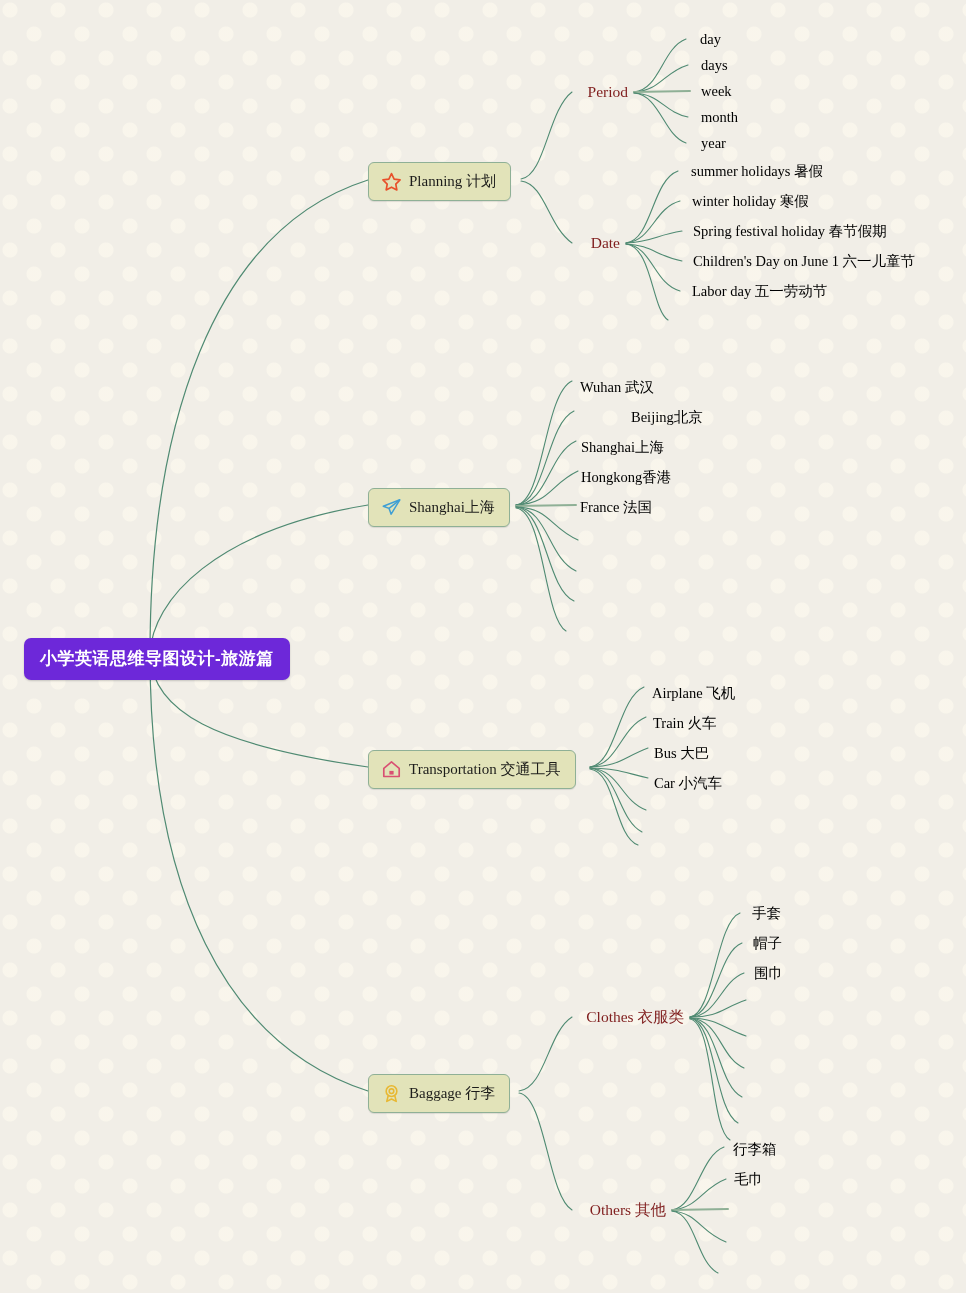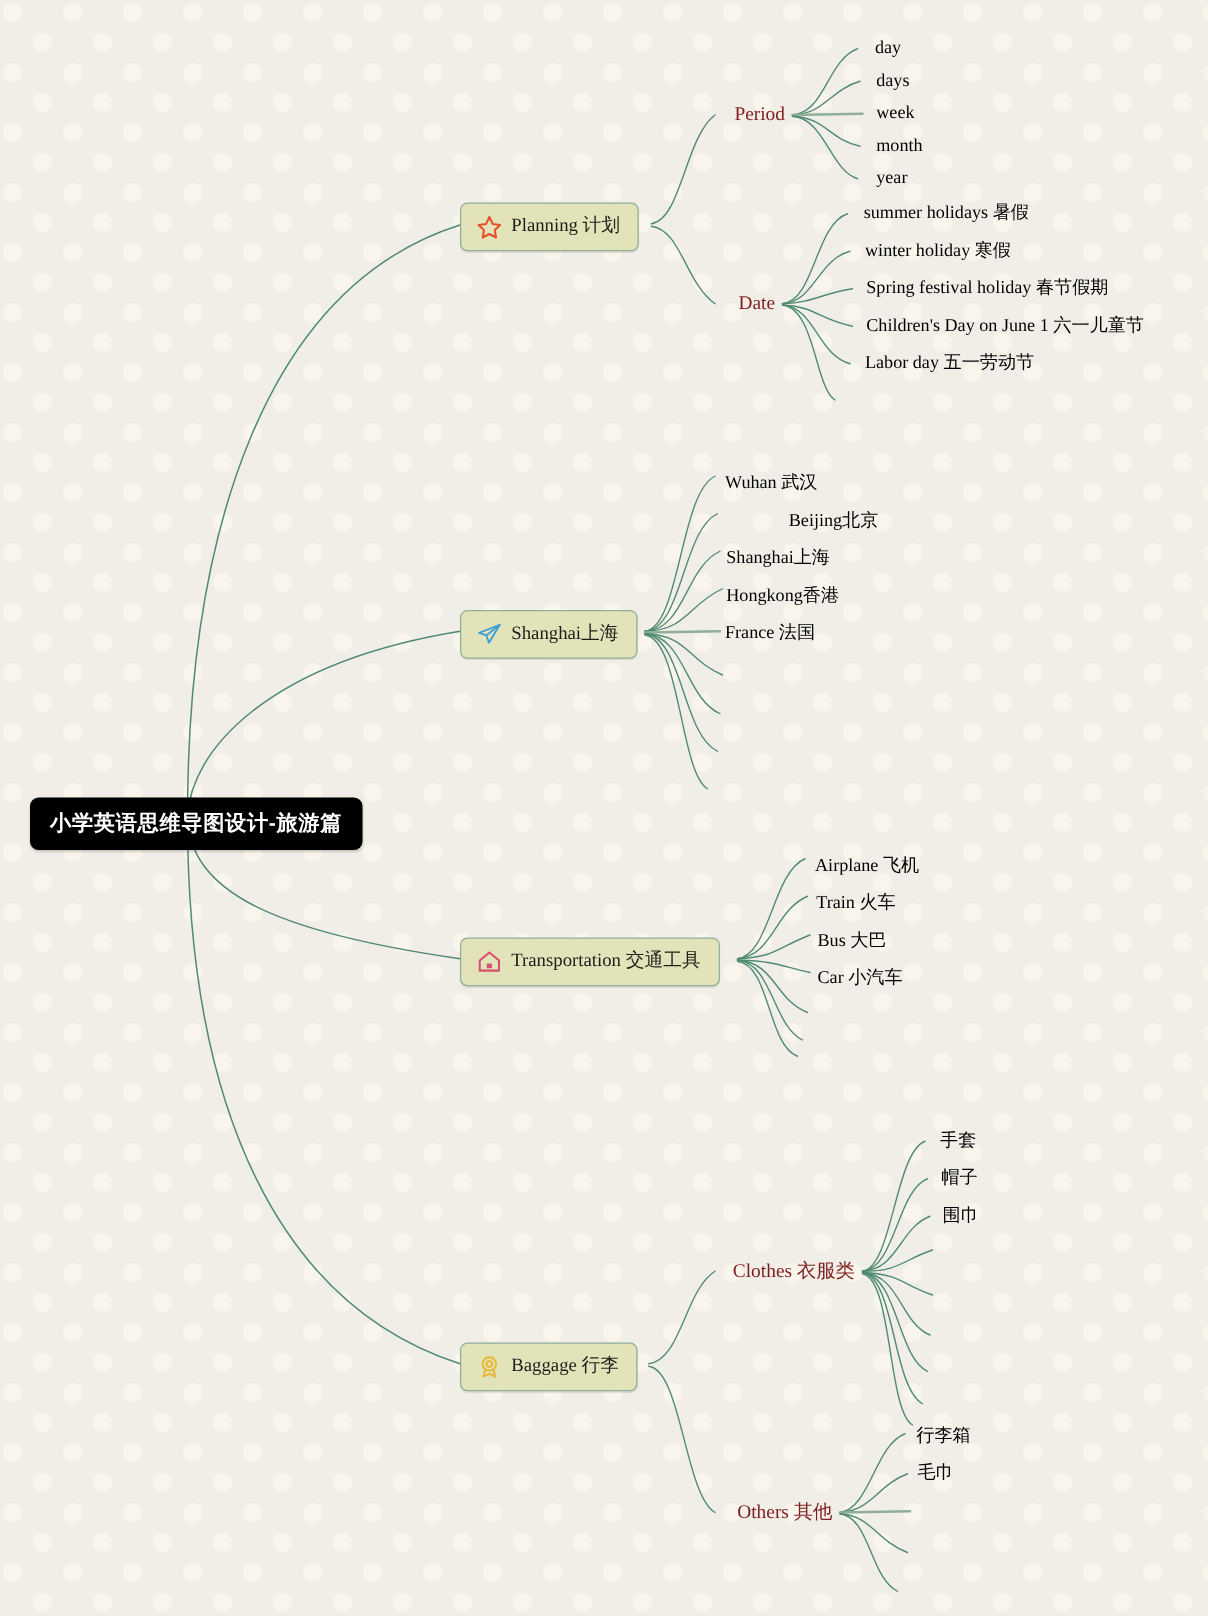--- a/index.html
+++ b/index.html
@@ -26,21 +26,21 @@
     height: 1293px;
     pointer-events: none;
   }
   .node {
     position: absolute;
     white-space: nowrap;
   }
 
   
   .root-node {
-    background: #000000;
+    background: #6d28d9;
     color: #ffffff;
     border-radius: 7px;
     padding: 9px 16px 10px 16px;
     font-family: "Liberation Sans", "DejaVu Sans", sans-serif;
     font-weight: bold;
     font-size: 17px;
     letter-spacing: 0.5px;
     box-shadow: 0 1px 2px rgba(0,0,0,0.18);
   }
 

